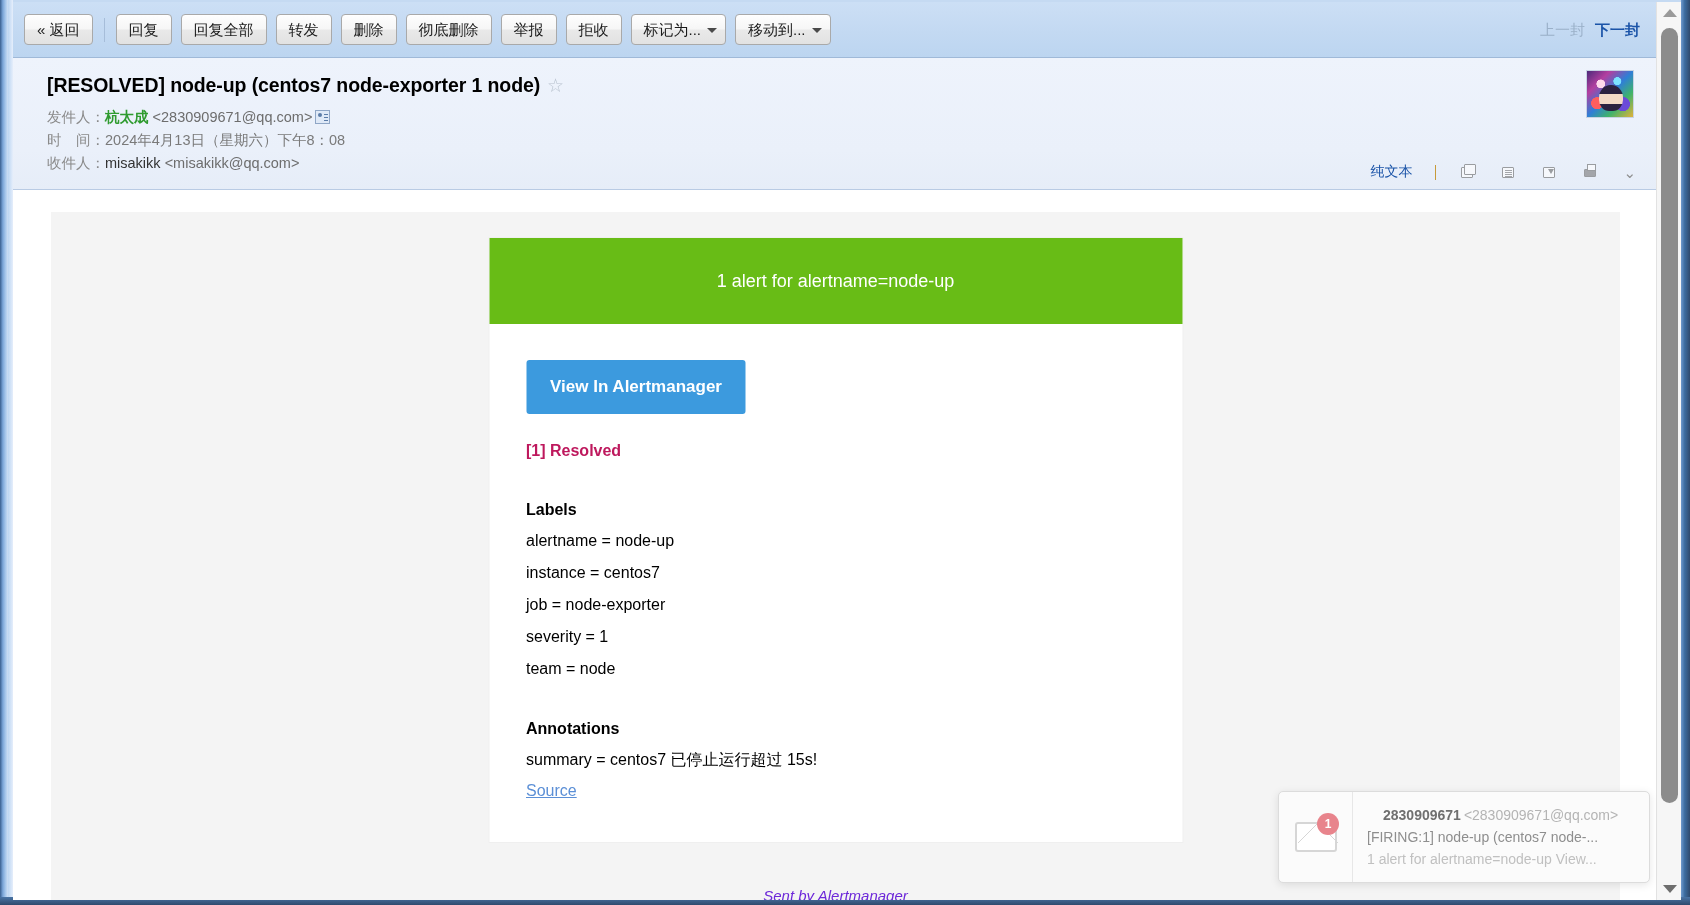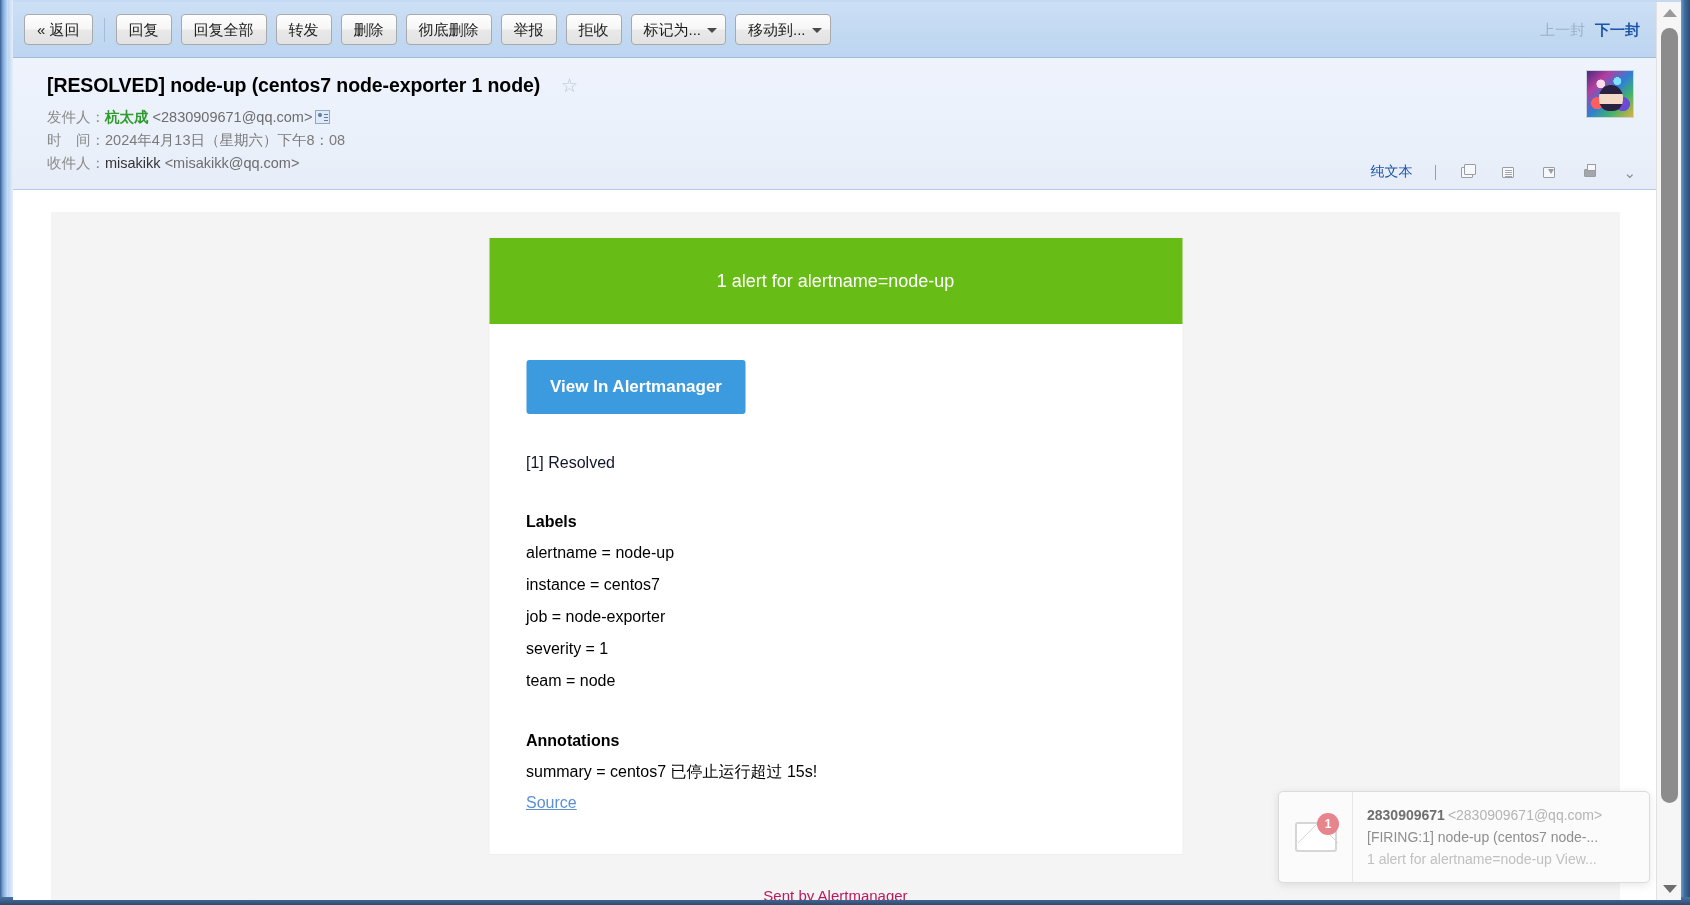--- a/index.html
+++ b/index.html
@@ -103,21 +103,21 @@
   #mail-header {
     position: relative;
     background: linear-gradient(to bottom, #eef3fc 0%, #eaf0fa 70%, #e6edf8 100%);
     border-bottom: 1px solid #b9cbe4;
     padding: 16px 22px 14px 34px;
     min-height: 116px;
   }
   #subject-row {
     display: flex;
     align-items: center;
-    gap: 21px;
+    gap: 7px;
     margin-bottom: 9px;
   }
   #subject-text {
     font-size: 19.5px;
     font-weight: bold;
     color: #000;
     letter-spacing: -0.1px;
   }
   #star-icon { font-size: 19px; color: #b9c3cf; line-height: 1; cursor: pointer; }
   .meta-row {
@@ -278,23 +278,23 @@
     font-size: 17px;
     font-weight: bold;
     padding: 17px 24px;
     border-radius: 3px;
     border: none;
     cursor: pointer;
     font-family: "Liberation Sans", "DejaVu Sans", sans-serif;
   }
   #resolved-title {
     font-size: 16px;
-    font-weight: normal;
-    color: #0f172a;
-    margin-top: 40px;
+    font-weight: bold;
+    color: #be185d;
+    margin-top: 28px;
   }
   .sect-head {
     font-size: 16px;
     font-weight: bold;
     color: #000;
     margin-top: 41px;
     margin-bottom: 0;
   }
   .kv-line {
     font-size: 16px;
@@ -310,23 +310,24 @@
     color: #5b8fd6;
     text-decoration: underline;
     cursor: pointer;
   }
   #sent-by {
     position: absolute;
     left: 50%;
     transform: translateX(-50%);
     bottom: 28px;
     font-size: 15px;
-    color: #be185d;
+    color: #6d28d9;
     text-decoration: underline;
     cursor: pointer;
+    font-style: italic;
   }
 
   
   #scrollbar {
     position: absolute;
     right: 9px; top: 2px;
     width: 25px; height: 898px;
     background: #f6f6f6;
     border-left: 1px solid #e2e2e2;
   }
@@ -406,21 +407,21 @@
     padding: 10px 12px 10px 14px;
     overflow: hidden;
     flex: 1;
   }
   #toast-line1 {
     font-size: 14px;
     line-height: 21px;
     white-space: nowrap;
     overflow: hidden;
   }
-  #toast-sender { font-weight: bold; color: #6f6f6f; }
+  #toast-sender { font-weight: bold; color: #6f6f6f; margin-left: 16px; }
   #toast-email { color: #b4b4b4; margin-left: 3px; }
   #toast-line2 {
     font-size: 14px;
     color: #8e8e8e;
     line-height: 22px;
     white-space: nowrap;
     overflow: hidden;
   }
   #toast-line3 {
     font-size: 14px;

